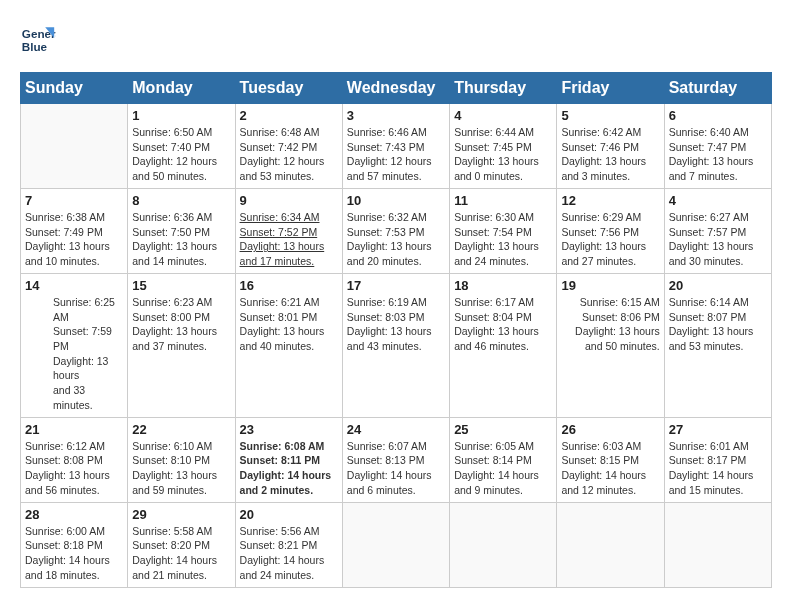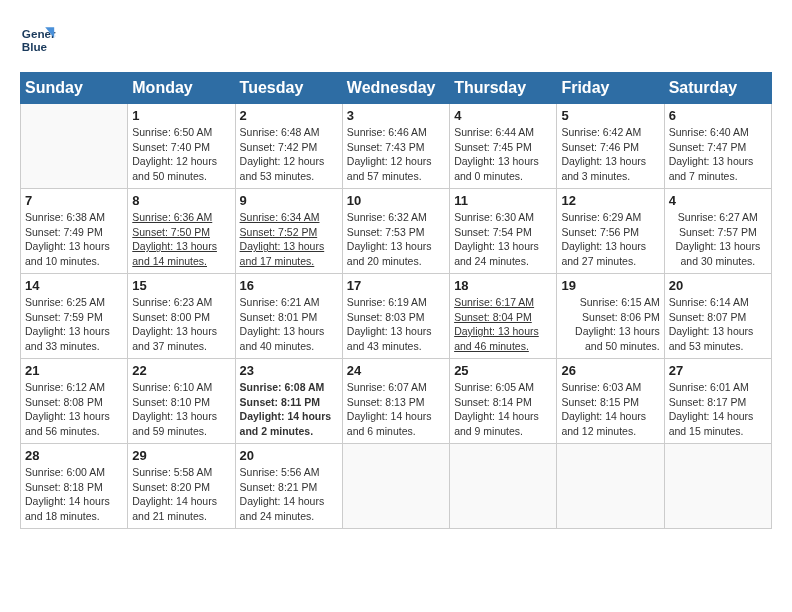--- a/index.html
+++ b/index.html
@@ -164,21 +164,21 @@
       <tr class="week-row">
         <td>
           <div class="day-number">7</div>
           <div class="day-info" style="white-space: pre-line;">Sunrise: 6:38 AM
 Sunset: 7:49 PM
 Daylight: 13 hours
 and 10 minutes.</div>
         </td>
         <td>
           <div class="day-number">8</div>
-          <div class="day-info" style="white-space: pre-line; text-decoration: underline;">Sunrise: 6:36 AM
+          <div class="day-info" style="white-space: pre-line;">Sunrise: 6:36 AM
 Sunset: 7:50 PM
 Daylight: 13 hours
 and 14 minutes.</div>
         </td>
         <td>
           <div class="day-number">9</div>
           <div class="day-info" style="white-space: pre-line; text-decoration: underline;">Sunrise: 6:34 AM
 Sunset: 7:52 PM
 Daylight: 13 hours
 and 17 minutes.</div>
@@ -199,30 +199,30 @@
         </td>
         <td>
           <div class="day-number">12</div>
           <div class="day-info" style="white-space: pre-line;">Sunrise: 6:29 AM
 Sunset: 7:56 PM
 Daylight: 13 hours
 and 27 minutes.</div>
         </td>
         <td>
           <div class="day-number">4</div>
-          <div class="day-info" style="white-space: pre-line; text-align: center;">Sunrise: 6:27 AM
+          <div class="day-info" style="white-space: pre-line;">Sunrise: 6:27 AM
 Sunset: 7:57 PM
 Daylight: 13 hours
 and 30 minutes.</div>
         </td>
       </tr>
       <tr class="week-row">
         <td>
           <div class="day-number">14</div>
-          <div class="day-info" style="white-space: pre-line;">Sunrise: 6:25 AM
+          <div class="day-info" style="white-space: pre-line; margin-left: 28px;">Sunrise: 6:25 AM
 Sunset: 7:59 PM
 Daylight: 13 hours
 and 33 minutes.</div>
         </td>
         <td>
           <div class="day-number">15</div>
           <div class="day-info" style="white-space: pre-line;">Sunrise: 6:23 AM
 Sunset: 8:00 PM
 Daylight: 13 hours
 and 37 minutes.</div>
@@ -236,21 +236,21 @@
         </td>
         <td>
           <div class="day-number">17</div>
           <div class="day-info" style="white-space: pre-line;">Sunrise: 6:19 AM
 Sunset: 8:03 PM
 Daylight: 13 hours
 and 43 minutes.</div>
         </td>
         <td>
           <div class="day-number">18</div>
-          <div class="day-info" style="white-space: pre-line; text-decoration: underline;">Sunrise: 6:17 AM
+          <div class="day-info" style="white-space: pre-line;">Sunrise: 6:17 AM
 Sunset: 8:04 PM
 Daylight: 13 hours
 and 46 minutes.</div>
         </td>
         <td>
           <div class="day-number">19</div>
           <div class="day-info" style="white-space: pre-line; text-align: right;">Sunrise: 6:15 AM
 Sunset: 8:06 PM
 Daylight: 13 hours
 and 50 minutes.</div>

